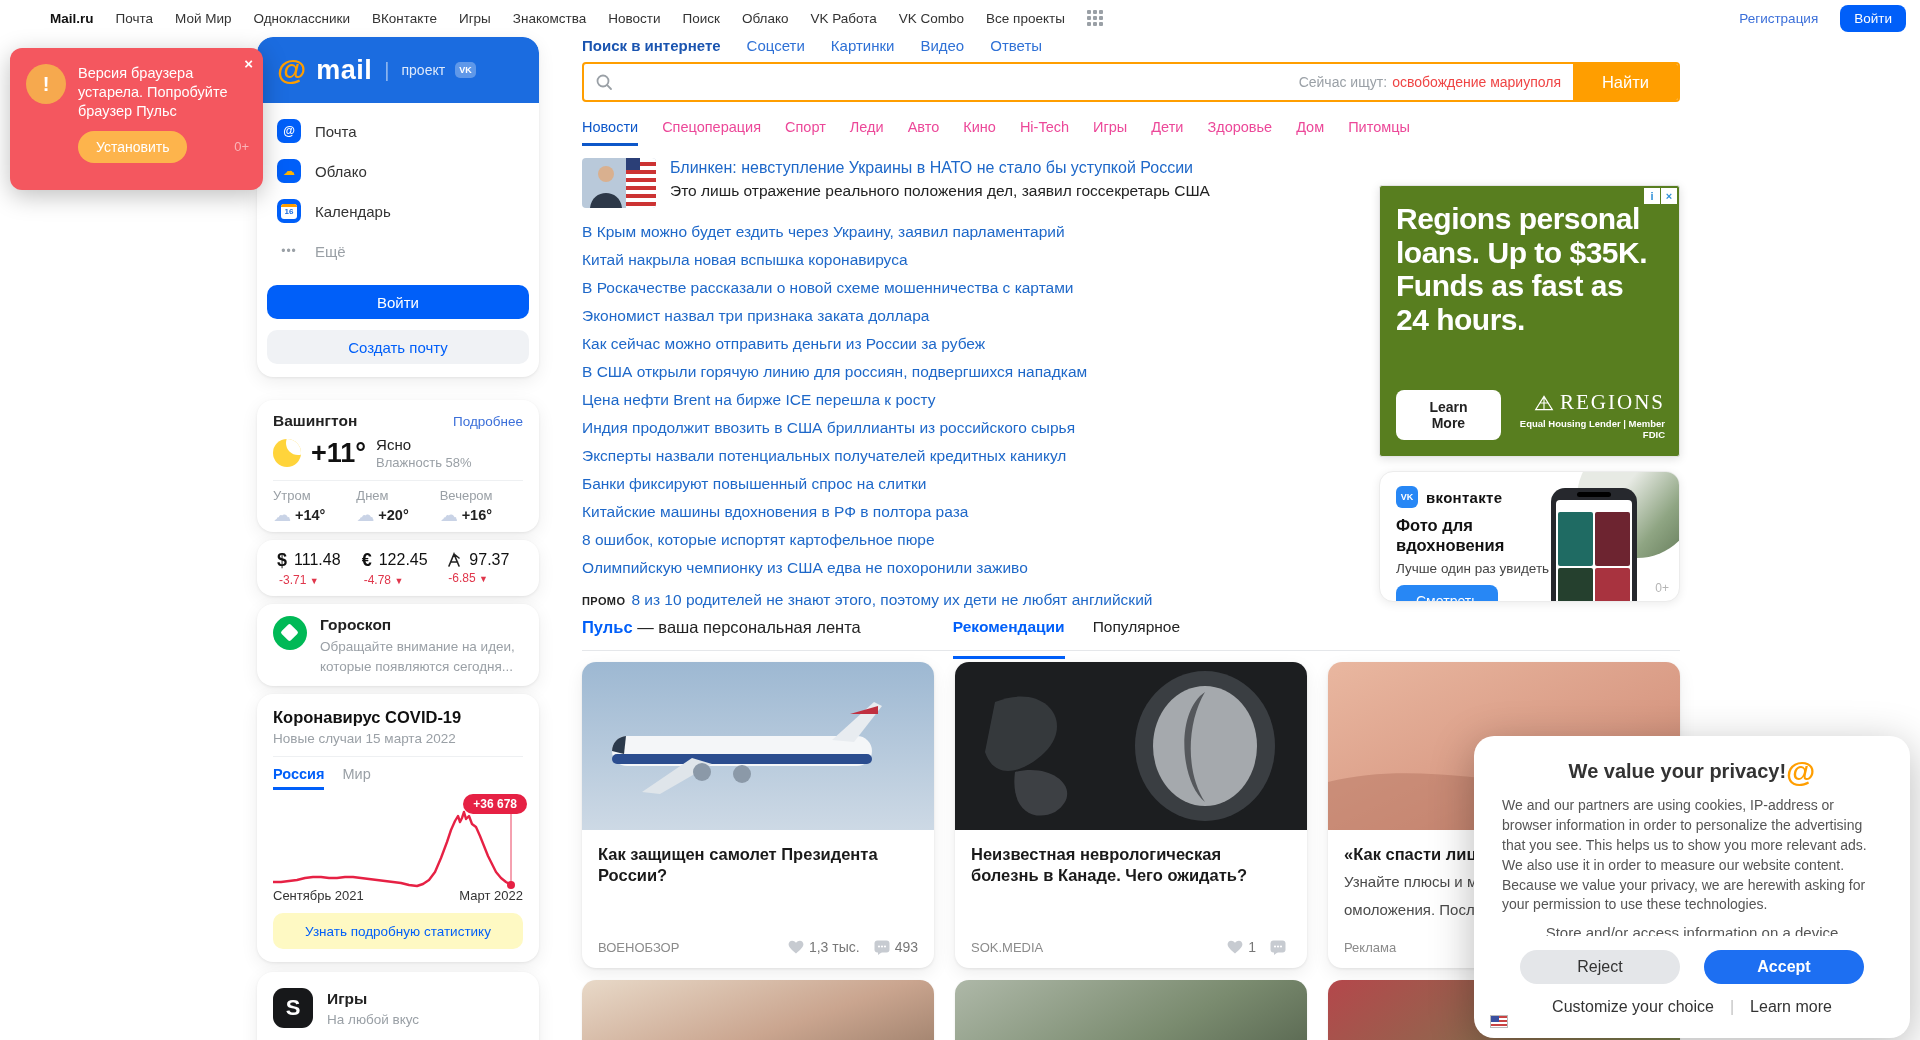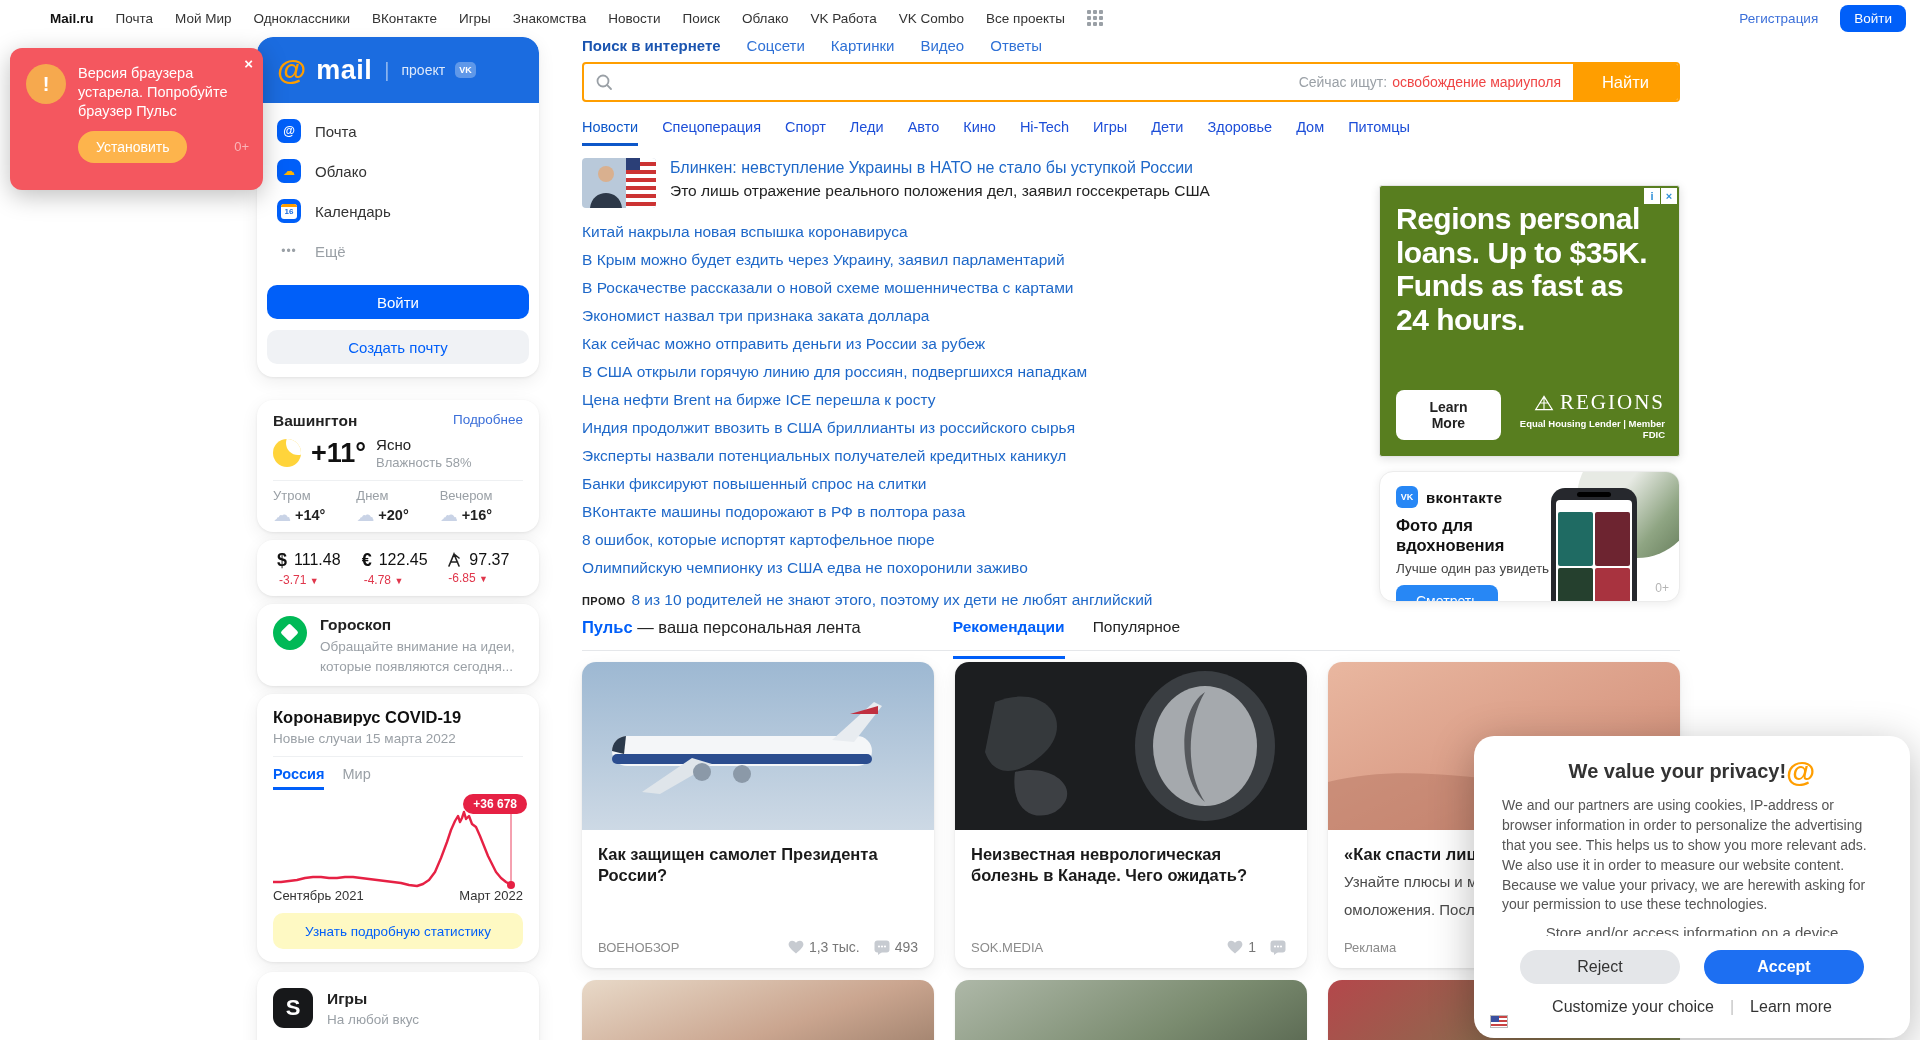--- a/index.html
+++ b/index.html
@@ -49,21 +49,21 @@
 .mi-ic.cal{background:var(--accent-blue);}
 .cal-inner{background:#fff;border-radius:3px;width:16px;height:15px;display:flex;align-items:center;justify-content:center;font-size:8px;color:#1B6CE0;font-weight:bold;position:relative;}
 .cal-inner::before{content:"";position:absolute;top:0;left:0;right:0;height:3px;background:var(--orange);border-radius:3px 3px 0 0;}
 .mi-dots{color:#9aa0a6;font-size:12px;letter-spacing:1px;width:24px;text-align:center;}
 .menu-item.more{color:#9aa0a6;}
 .side-login{display:block;margin:14px 10px 0 10px;width:262px;height:34px;background:var(--accent-blue);color:#fff;font-size:15px;border:none;border-radius:10px;cursor:pointer;font-family:inherit;}
 .side-create{display:block;margin:11px 10px 0 10px;width:262px;height:34px;background:#F0F2F5;color:var(--accent-blue);font-size:15px;border:none;border-radius:10px;cursor:pointer;font-family:Liberation Sans, sans-serif;}
 
 
 .weather-card{margin-top:23px;height:132px;padding:12px 16px;}
-.w-top{display:flex;justify-content:space-between;align-items:flex-start;}
+.w-top{display:flex;justify-content:space-between;align-items:center;}
 .w-city{font-weight:bold;font-size:15.5px;color:#222;}
 .w-more{color:#3B6FD9;font-size:13.5px;}
 .w-main{display:flex;align-items:center;gap:10px;margin-top:6px;}
 .moon{width:28px;height:28px;border-radius:50%;background:#FFD43B;position:relative;overflow:hidden;flex:0 0 28px;}
 .moon::after{content:"";position:absolute;width:24px;height:24px;border-radius:50%;background:#fff;right:-9px;top:-8px;}
 .w-temp{font-size:27px;font-weight:bold;color:#111;}
 .w-cond{font-size:15px;color:#222;}
 .w-hum{font-size:13px;color:#9aa0a6;margin-top:2px;}
 .w-row{display:flex;margin-top:10px;border-top:1px solid #eef0f2;padding-top:7px;}
 .w-cell{flex:1;}
@@ -112,21 +112,21 @@
 .search-tabs a{color:#2F71D6;}
 .search-tabs a.active{color:#1A54B0;font-weight:bold;}
 .search-bar{margin-top:8px;height:40px;display:flex;border:2px solid var(--orange);border-radius:4px;overflow:hidden;background:#fff;}
 .sb-ic{flex:0 0 40px;display:flex;align-items:center;justify-content:center;}
 .sb-input{flex:1;border:none;outline:none;font-size:15px;font-family:inherit;}
 .sb-hint{display:flex;align-items:center;gap:5px;font-size:14px;padding-right:12px;white-space:nowrap;}
 .sb-hint .hl{color:#9aa0a6;}
 .sb-hint .hq{color:#ef4444;cursor:pointer;}
 .sb-btn{flex:0 0 105px;background:var(--orange);color:#fff;border:none;font-size:16.5px;cursor:pointer;font-family:inherit;}
 .news-tabs{display:flex;gap:24px;margin-top:17px;font-size:14.5px;}
-.news-tab{color:#1d4ed8;padding-bottom:8px;cursor:pointer;}
+.news-tab{color:#ec4899;padding-bottom:8px;cursor:pointer;}
 .news-tab.active{color:var(--tab-blue);border-bottom:3px solid var(--tab-blue);}
 
 .news-col{position:absolute;left:0;top:121px;width:790px;}
 .lead{display:flex;gap:14px;height:56px;}
 .lead-thumb{flex:0 0 74px;width:74px;height:50px;border-radius:4px;overflow:hidden;}
 .lead-title{color:var(--link-blue);font-size:16px;line-height:1.25;}
 .lead-sub{color:#222;font-size:15.5px;margin-top:4px;}
 .news-list{list-style:none;margin-top:4px;}
 .news-list li{line-height:28px;height:28px;white-space:nowrap;}
 .news-list a{color:var(--link-blue);font-size:15.5px;}
@@ -434,31 +434,31 @@
               <circle cx="24" cy="16" r="8" fill="#d9b08f"></circle>
               <path d="M8 50 C10 30 38 30 40 50 Z" fill="#2d3848"></path>
             </svg>
         </span>
         <div>
           <a class="lead-title">Блинкен: невступление Украины в НАТО не стало бы уступкой России</a>
           <div class="lead-sub">Это лишь отражение реального положения дел, заявил госсекретарь США</div>
         </div>
       </div>
       <ul class="news-list">
+        <li><a>В Крым можно будет ездить через Украину, заявил парламентарий</a></li>
         <li><a>Китай накрыла новая вспышка коронавируса</a></li>
-        <li><a>В Крым можно будет ездить через Украину, заявил парламентарий</a></li>
         <li><a>В Роскачестве рассказали о новой схеме мошенничества с картами</a></li>
         <li><a>Экономист назвал три признака заката доллара</a></li>
         <li><a>Как сейчас можно отправить деньги из России за рубеж</a></li>
         <li><a>В США открыли горячую линию для россиян, подвергшихся нападкам</a></li>
         <li><a>Цена нефти Brent на бирже ICE перешла к росту</a></li>
         <li><a>Индия продолжит ввозить в США бриллианты из российского сырья</a></li>
         <li><a>Эксперты назвали потенциальных получателей кредитных каникул</a></li>
         <li><a>Банки фиксируют повышенный спрос на слитки</a></li>
-        <li><a>ВКонтакте машины подорожают в РФ в полтора раза</a></li>
+        <li><a>Китайские машины вдохновения в РФ в полтора раза</a></li>
         <li><a>8 ошибок, которые испортят картофельное пюре</a></li>
         <li><a>Олимпийскую чемпионку из США едва не похоронили заживо</a></li>
       </ul>
       <div class="promo-line">
         <span class="promo-label">ПРОМО</span><a>8 из 10 родителей не знают этого, поэтому их дети не любят английский</a>
       </div>
     </div>
 
     <div class="ad-regions">
       <div class="ad-ctrl">

